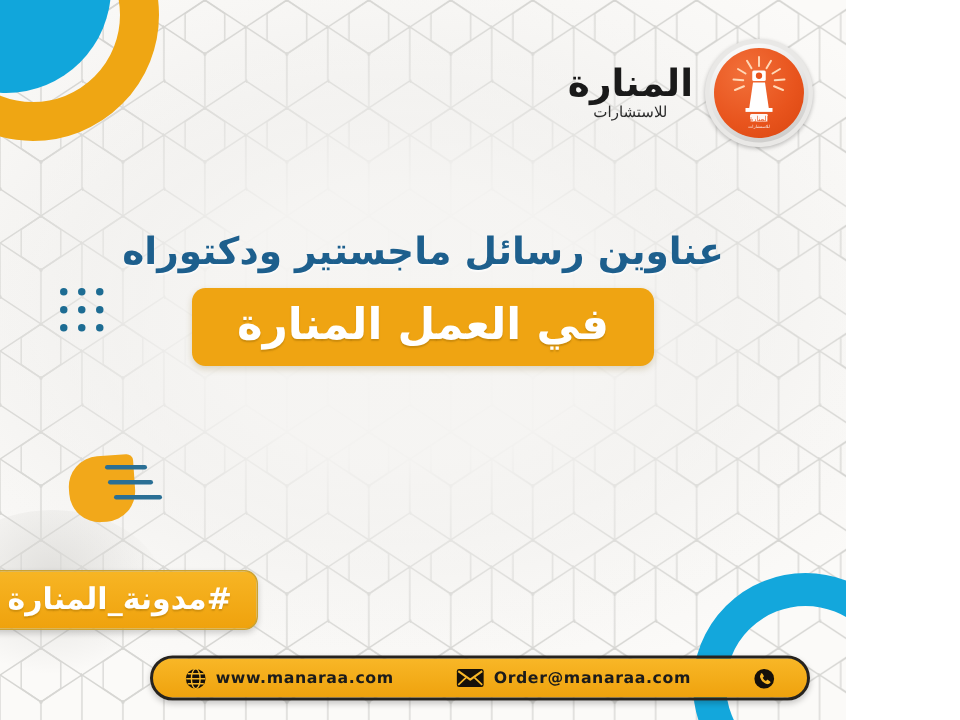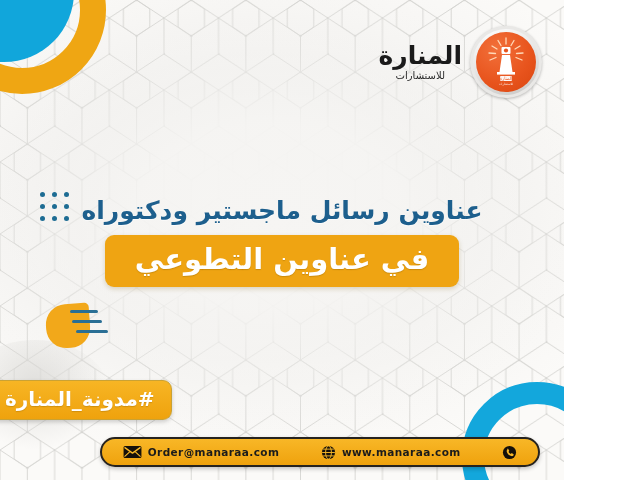--- a/index.html
+++ b/index.html
@@ -111,21 +111,21 @@
   .logo-word .w-main{
     font-size:25px;font-weight:bold;color:#1a1a1a;letter-spacing:0px;
     font-family:"DejaVu Sans","Liberation Sans",sans-serif;
   }
   .logo-word .w-sub{
     font-size:10px;color:#2b2b2b;margin-top:3px;letter-spacing:.5px;
   }
   
   .headline{
     position:absolute;left:0;right:0;top:152px;
-    text-align:center;direction:rtl;margin-top:43px;
+    text-align:center;direction:rtl;
   }
   .headline .line1{
     font-size:25px;font-weight:bold;color:#1d5f8d;
     letter-spacing:0px;line-height:1.25;
     text-shadow:0 1px 1px rgba(255,255,255,.7);
   }
   .hl-box{
     display:inline-block;margin-top:9px;
     background:#efa412;
     border-radius:9px;
@@ -275,53 +275,53 @@
     </div>
     <div class="logo-word">
       <div class="w-main">المنارة</div>
       <div class="w-sub">للاستشارات</div>
     </div>
   </div>
 
   <div class="headline">
     <div class="line1">عناوين رسائل ماجستير ودكتوراه</div>
     <div class="hl-box">
-      <div class="line2">في عناوين التطوعي</div>
+      <div class="line2">في العمل المنارة</div>
     </div>
   </div>
 
   <div class="hashtag">
     <span>#مدونة_المنارة</span>
   </div>
 
   <div class="contact-bar">
-
-    <div class="contact-item">
-      <svg width="19" height="14" viewBox="0 0 20 14" xmlns="http://www.w3.org/2000/svg">
-        <rect x="0.6" y="0.6" width="18.8" height="12.8" rx="1.6" fill="#15100a"></rect>
-        <path d="M1.6 2.2 L10 8.2 L18.4 2.2" stroke="#f8b727" stroke-width="1.5" fill="none" stroke-linejoin="round"></path>
-        <path d="M1.6 11.8 L7 6.8 M18.4 11.8 L13 6.8" stroke="#f8b727" stroke-width="1.2" fill="none"></path>
-      </svg>
-      <span class="c-text">Order@manaraa.com</span>
-    </div>
 
     <div class="contact-item">
       <svg width="15" height="15" viewBox="0 0 16 16" xmlns="http://www.w3.org/2000/svg">
         <circle cx="8" cy="8" r="7" fill="#15100a"></circle>
         <g stroke="#f8b727" stroke-width="1" fill="none">
           <ellipse cx="8" cy="8" rx="3.1" ry="7"></ellipse>
           <line x1="1.2" y1="8" x2="14.8" y2="8"></line>
           <line x1="2.3" y1="4.4" x2="13.7" y2="4.4"></line>
           <line x1="2.3" y1="11.6" x2="13.7" y2="11.6"></line>
         </g>
       </svg>
       <span class="c-text">www.manaraa.com</span>
     </div>
 
     <div class="contact-item">
+      <svg width="19" height="14" viewBox="0 0 20 14" xmlns="http://www.w3.org/2000/svg">
+        <rect x="0.6" y="0.6" width="18.8" height="12.8" rx="1.6" fill="#15100a"></rect>
+        <path d="M1.6 2.2 L10 8.2 L18.4 2.2" stroke="#f8b727" stroke-width="1.5" fill="none" stroke-linejoin="round"></path>
+        <path d="M1.6 11.8 L7 6.8 M18.4 11.8 L13 6.8" stroke="#f8b727" stroke-width="1.2" fill="none"></path>
+      </svg>
+      <span class="c-text">Order@manaraa.com</span>
+    </div>
+
+    <div class="contact-item">
       <svg width="15" height="15" viewBox="0 0 16 16" xmlns="http://www.w3.org/2000/svg">
         <circle cx="8" cy="8" r="7" fill="#15100a"></circle>
         <path d="M5.4 4.3c.5-.4 1.1-.3 1.4.2l.8 1.3c.2.4.1.8-.2 1l-.5.4c.5 1.1 1.3 1.9 2.4 2.4l.4-.5c.3-.3.7-.4 1-.2l1.3.8c.5.3.6.9.2 1.4-.6.7-1.5 1-2.4.7-2.2-.7-4-2.5-4.7-4.7-.3-.9 0-1.8.7-2.4z" fill="#f8b727"></path>
       </svg>
     </div>
 
   </div>
 
 </div>
 

